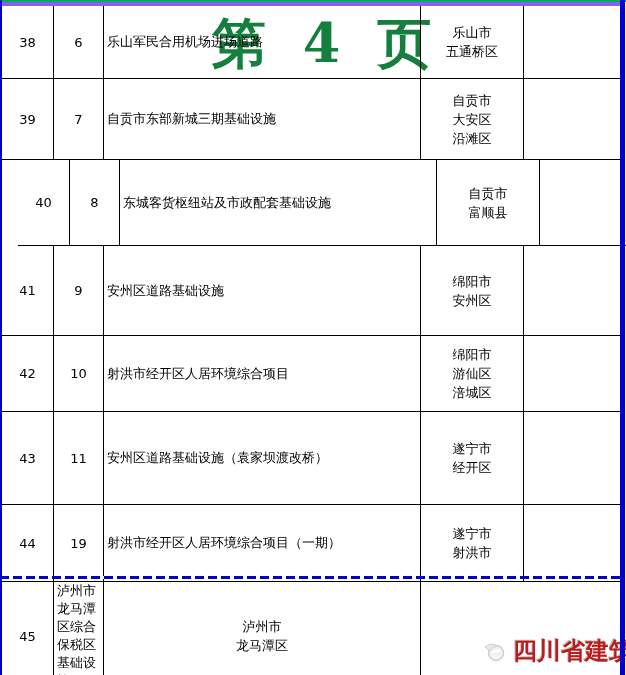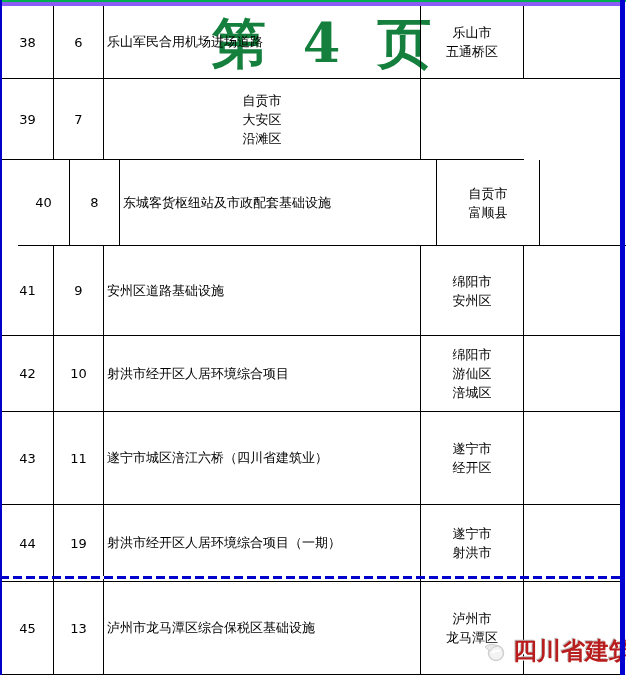--- a/index.html
+++ b/index.html
@@ -125,20 +125,21 @@
         <div class="cell c-seq">38</div>
         <div class="cell c-num">6</div>
         <div class="cell c-name">乐山军民合用机场进场道路</div>
         <div class="cell c-loc">乐山市
 五通桥区</div>
         <div class="cell c-extra"></div>
       </div>
       <div class="row" style="height: 81px;">
         <div class="cell c-seq">39</div>
         <div class="cell c-num">7</div>
+        <div class="cell c-name">自贡市东部新城三期基础设施</div>
         <div class="cell c-loc">自贡市
 大安区
 沿滩区</div>
         <div class="cell c-extra"></div>
       </div>
       <div class="row" style="height: 86px; margin-left: 16px;">
         <div class="cell c-seq">40</div>
         <div class="cell c-num">8</div>
         <div class="cell c-name">东城客货枢纽站及市政配套基础设施</div>
         <div class="cell c-loc">自贡市
@@ -158,36 +159,35 @@
         <div class="cell c-num">10</div>
         <div class="cell c-name">射洪市经开区人居环境综合项目</div>
         <div class="cell c-loc">绵阳市
 游仙区
 涪城区</div>
         <div class="cell c-extra"></div>
       </div>
       <div class="row" style="height: 93px;">
         <div class="cell c-seq">43</div>
         <div class="cell c-num">11</div>
-        <div class="cell c-name">遂宁市城区涪江六桥（四川省建筑业）</div>
+        <div class="cell c-name">安州区道路基础设施（袁家坝渡改桥）</div>
         <div class="cell c-loc">遂宁市
 经开区</div>
         <div class="cell c-extra"></div>
       </div>
       <div class="row" style="height: 77px;">
         <div class="cell c-seq">44</div>
         <div class="cell c-num">19</div>
         <div class="cell c-name">射洪市经开区人居环境综合项目（一期）</div>
         <div class="cell c-loc">遂宁市
 射洪市</div>
         <div class="cell c-extra"></div>
       </div>
       <div class="row" style="height: 93px;">
         <div class="cell c-seq">45</div>
-        <div class="cell c-num">13</div>
         <div class="cell c-name">泸州市龙马潭区综合保税区基础设施</div>
         <div class="cell c-loc">泸州市
 龙马潭区</div>
         <div class="cell c-extra"></div>
       </div>
     </div>
 
   <div class="pb-dash"></div>
   <div class="topline"></div>
   <div class="pb-left"></div>

